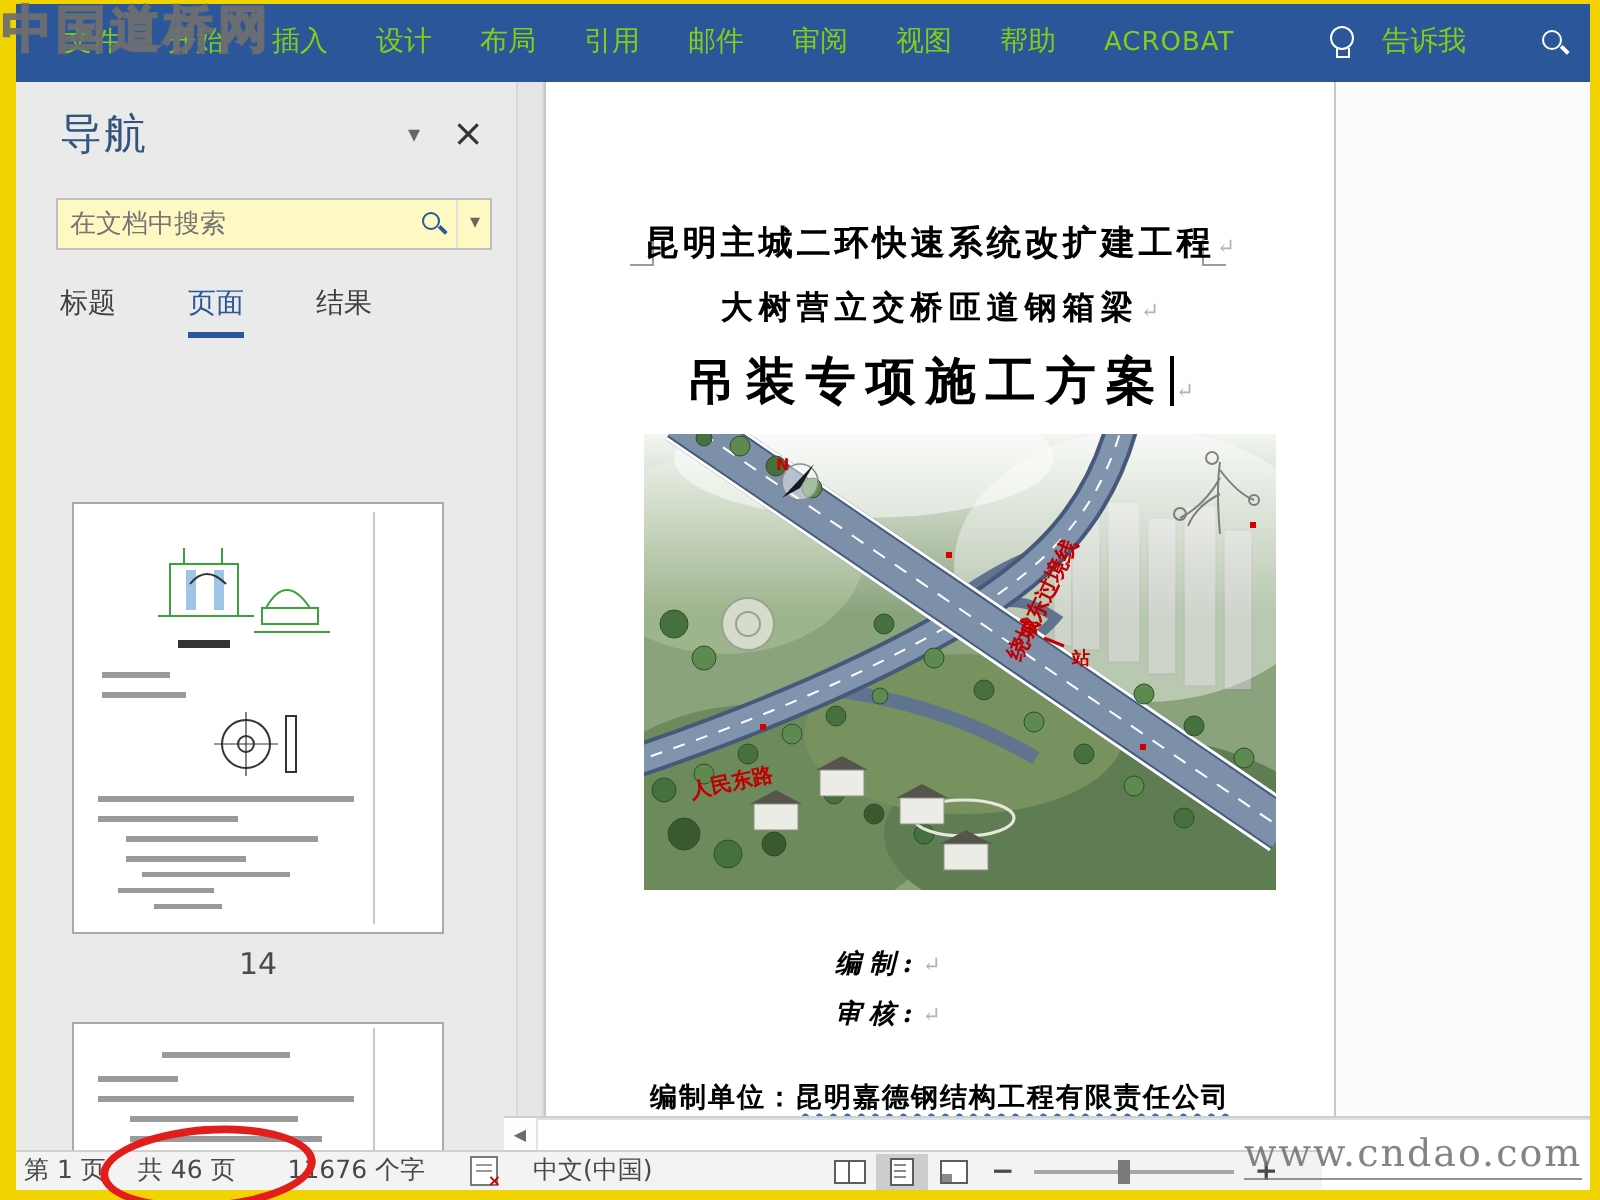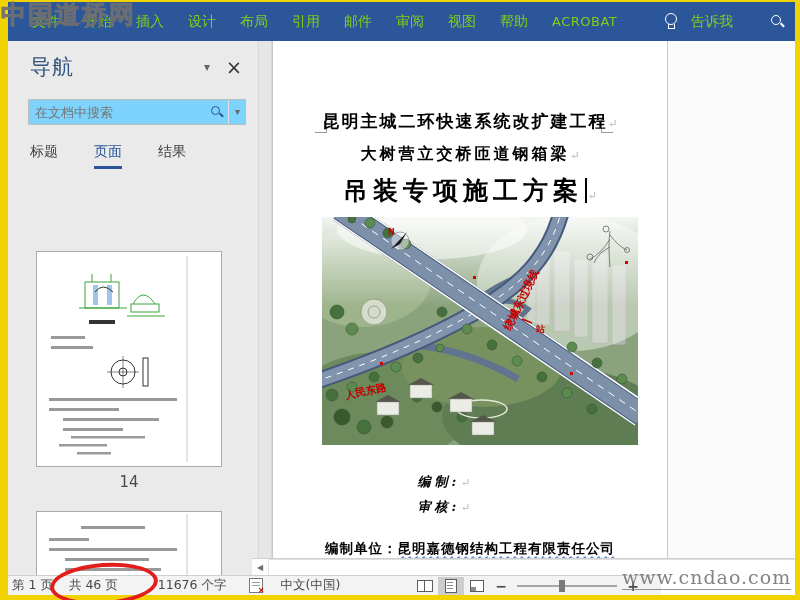--- a/index.html
+++ b/index.html
@@ -22,21 +22,21 @@
   .bulb .s{position:absolute;left:4px;top:11px;width:5px;height:4px;border-left:1.4px solid #fff;border-right:1.4px solid #fff;border-bottom:1.4px solid #fff;}
   .mag{width:14px;height:14px;position:relative;display:inline-block;margin:0 10px 0 26px;}
   .mag .c{position:absolute;left:0;top:0;width:8px;height:8px;border:1.6px solid #fff;border-radius:50%;}
   .mag .h{position:absolute;left:9px;top:9px;width:5px;height:1.6px;background:#fff;transform:rotate(45deg);}
   
   .nav{position:absolute;left:8px;top:41px;width:250px;height:535px;background:#eaeaea;z-index:1;overflow:hidden;}
   .nav-title-row{position:absolute;left:22px;top:12px;right:14px;display:flex;align-items:center;}
   .nav-title{font-size:21px;color:#33557d;letter-spacing:1px;}
   .nav-caret{margin-left:auto;color:#666;font-size:12px;padding:0 14px;}
   .nav-close{color:#333;font-size:19px;line-height:19px;padding:0 2px;}
-  .nav-search{position:absolute;left:20px;top:58px;width:218px;height:26px;background:#7dd3fc;border:1px solid #bfbfbf;
+  .nav-search{position:absolute;left:20px;top:58px;width:218px;height:26px;background:#fef9c3;border:1px solid #bfbfbf;
               box-sizing:border-box;display:flex;align-items:center;}
   .nav-search input{flex:1;border:none;outline:none;font-size:13px;color:#555;padding:0 6px;background:transparent;
                     font-family:"DejaVu Sans","Liberation Sans",sans-serif;}
   .smag{width:13px;height:13px;position:relative;flex:0 0 13px;margin-right:4px;}
   .smag .c{position:absolute;left:0;top:0;width:7px;height:7px;border:1.6px solid #2b579a;border-radius:50%;}
   .smag .h{position:absolute;left:8px;top:8px;width:5px;height:1.6px;background:#2b579a;transform:rotate(45deg);}
   .scaret{color:#666;font-size:10px;padding:0 6px;border-left:1px solid #e0e0e0;line-height:24px;}
   .nav-tabs{position:absolute;left:22px;top:102px;display:flex;gap:36px;font-size:14px;color:#3f3f3f;}
   .nav-tab{padding-bottom:5px;cursor:default;}
   .nav-tab.active{color:#2b579a;border-bottom:3px solid #2b579a;font-family:Liberation Mono, monospace;}
@@ -72,21 +72,21 @@
   .wavy{text-decoration:underline;text-decoration-style:wavy;text-decoration-color:#3b6cc7;text-underline-offset:3px;}
   
   .hscroll{position:absolute;left:252px;top:558px;width:543px;height:17px;background:#f3f3f3;
            border-top:1px solid #cfcfcf;box-sizing:border-box;display:flex;align-items:stretch;z-index:1;}
   .hs-btn{width:16px;display:flex;align-items:center;justify-content:center;font-size:8px;color:#6b6b6b;background:#fdfdfd;border-right:1px solid #e3e3e3;}
   .hs-track{flex:1;background:#fff;border-top:1px solid #e0e0e0;}
   
   .status{position:absolute;left:8px;top:575px;width:653px;height:20px;background:#f3f3f3;border-top:1px solid #cfcfcf;
           box-sizing:border-box;display:flex;align-items:center;font-size:12.5px;color:#484848;padding-left:4px;z-index:2;}
   .st{white-space:nowrap;cursor:default;}
-  .st.p2{margin-left:16px;} .st.wc{margin-left:40px;} .st.lang{margin-left:18px;}
+  .st.p2{margin-left:16px;} .st.wc{margin-left:26px;} .st.lang{margin-left:18px;}
   .proof{margin-left:22px;width:12px;height:13px;border:1px solid #7a7a7a;background:#fff;position:relative;}
   .proof:before{content:"";position:absolute;left:2px;top:3px;width:8px;height:1px;background:#9a9a9a;box-shadow:0 3px 0 #9a9a9a;}
   .proof .x{position:absolute;right:-3px;bottom:-3px;color:#c00;font-size:8px;line-height:8px;font-weight:bold;}
   .st-right{margin-left:auto;display:flex;align-items:center;margin-right:16px;}
   .vbtn{width:26px;height:18px;display:flex;align-items:center;justify-content:center;}
   .vbtn.sel{background:#cdcdcd;}
   .ic-read{width:14px;height:10px;border:1px solid #5d5d5d;position:relative;background:#fff;}
   .ic-read:before{content:"";position:absolute;left:6px;top:0;width:1px;height:10px;background:#5d5d5d;}
   .ic-print{width:10px;height:12px;border:1px solid #5d5d5d;background:#fff;position:relative;}
   .ic-print:before{content:"";position:absolute;left:1px;top:2px;width:6px;height:1px;background:#8a8a8a;box-shadow:0 3px 0 #8a8a8a,0 6px 0 #8a8a8a;}

